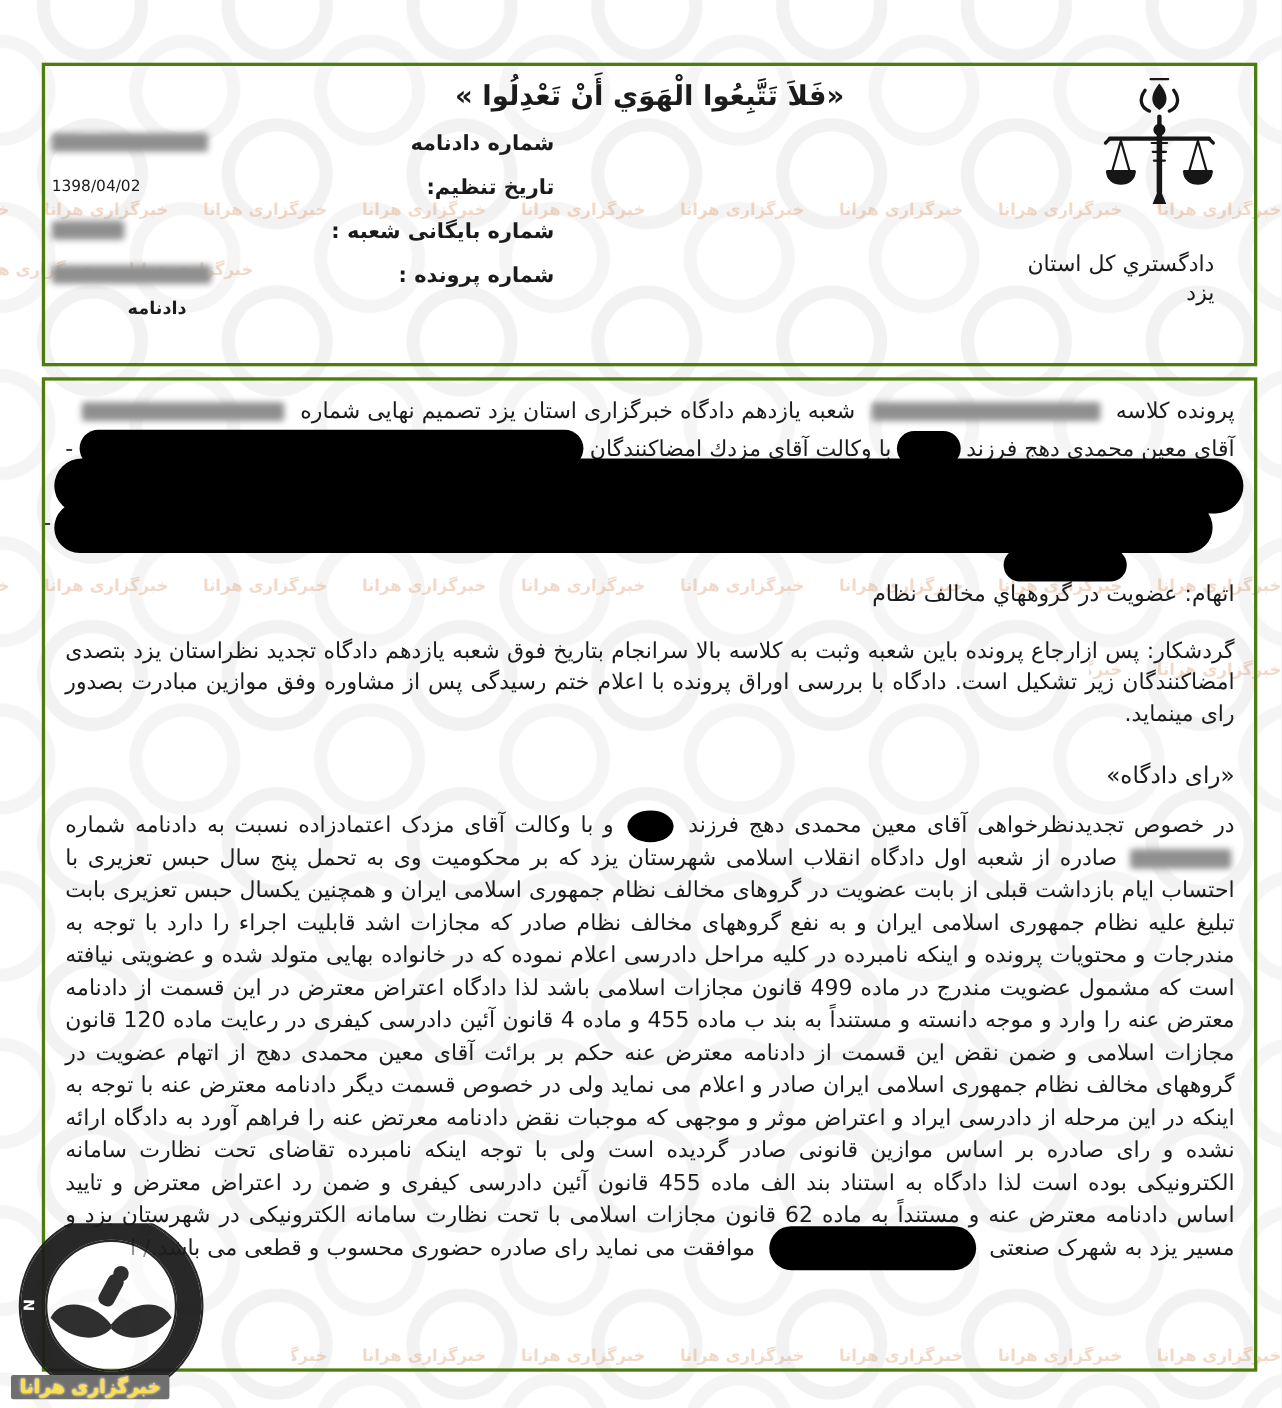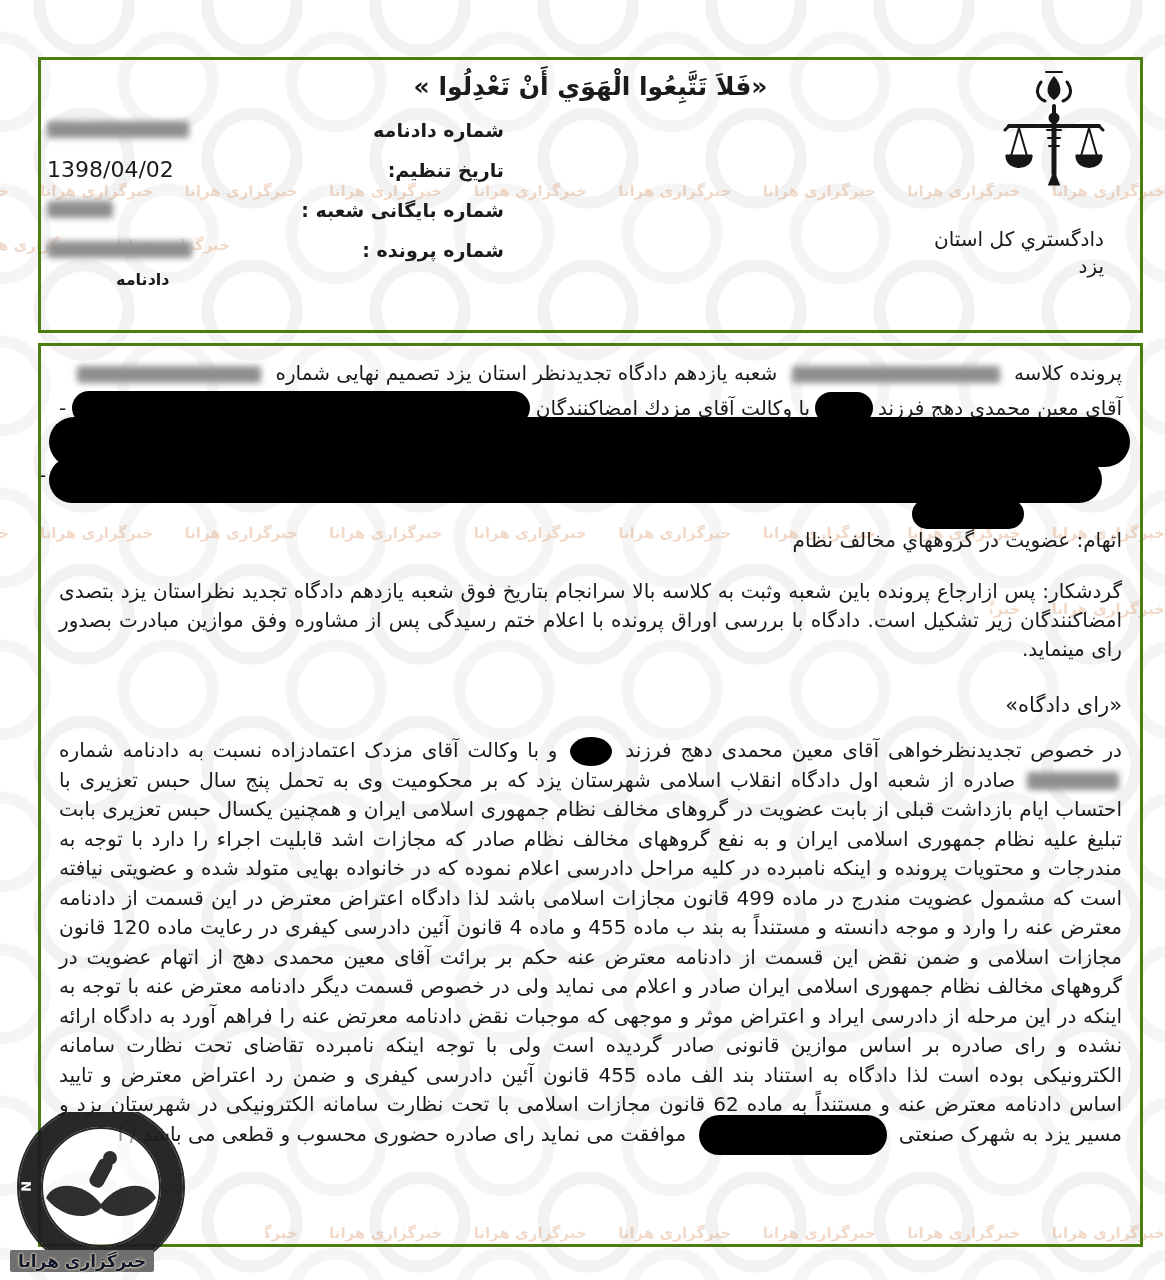--- a/index.html
+++ b/index.html
@@ -40,21 +40,21 @@
   .hbox{top:57px;height:276px;}
   .bbox{top:343px;height:904px;padding:12px 18px;overflow:hidden;}
 
   
   .verse{position:absolute;top:12px;left:0;right:0;text-align:center;
     font-size:25px;font-weight:bold;letter-spacing:1px;}
   .hfields{position:absolute;top:56px;right:636px;left:6px;}
   .hrow{display:flex;direction:rtl;justify-content:space-between;align-items:center;
     margin-bottom:13px;height:27px;}
   .hlabel{font-weight:bold;font-size:19px;white-space:nowrap;}
-  .hval{font-size:22px;direction:ltr;}
+  .hval{font-size:14px;direction:ltr;}
   .blur{display:inline-block;height:17px;background:#8f8f8f;border-radius:3px;
     filter:blur(3px);vertical-align:middle;}
   .branch-title{position:absolute;top:128px;right:160px;left:30px;text-align:center;
     font-size:23px;font-weight:bold;}
   .doc-title{position:absolute;top:210px;right:160px;left:75px;text-align:left;
     font-size:16px;font-weight:bold;}
   .emblem-svg{position:absolute;top:8px;right:28px;width:115px;height:150px;}
   .justice-name{position:absolute;top:166px;right:36px;width:185px;
     font-size:20px;line-height:27px;}
 
@@ -84,21 +84,21 @@
     vertical-align:middle;margin:-3px 4px;}
   .r-blur{display:inline-block;width:92px;height:18px;background:#8f8f8f;border-radius:3px;
     filter:blur(3px);vertical-align:middle;margin:0 3px;}
   .r-pill{display:inline-block;width:188px;height:40px;background:#000;border-radius:20px;
     vertical-align:middle;margin:-6px 6px;}
 
   
   .stamp{position:absolute;left:6px;top:1112px;z-index:5;opacity:.95;}
   .stamp-caption{
     position:absolute;left:10px;top:1250px;z-index:5;
-    background:#6f6f6f;color:#0f172a;font-weight:bold;font-size:17px;
+    background:#6f6f6f;color:#fde047;font-weight:bold;font-size:17px;
     padding:1px 8px;text-shadow:0 0 2px #ffffff,0 0 3px #ffd9a8;border-radius:2px;
   }
 </style>
 </head>
 <body>
 
 <div class="page">
 
   <div class="wm-textrow wm1">خبرگزاری هرانا&nbsp;&nbsp;&nbsp;&nbsp;&nbsp;&nbsp;خبرگزاری هرانا&nbsp;&nbsp;&nbsp;&nbsp;&nbsp;&nbsp;خبرگزاری هرانا&nbsp;&nbsp;&nbsp;&nbsp;&nbsp;&nbsp;خبرگزاری هرانا&nbsp;&nbsp;&nbsp;&nbsp;&nbsp;&nbsp;خبرگزاری هرانا&nbsp;&nbsp;&nbsp;&nbsp;&nbsp;&nbsp;خبرگزاری هرانا&nbsp;&nbsp;&nbsp;&nbsp;&nbsp;&nbsp;خبرگزاری هرانا&nbsp;&nbsp;&nbsp;&nbsp;&nbsp;&nbsp;خبرگزاری هرانا&nbsp;&nbsp;&nbsp;&nbsp;&nbsp;&nbsp;خبرگزاری هرانا&nbsp;&nbsp;&nbsp;&nbsp;&nbsp;&nbsp;خبرگزاری هرانا&nbsp;&nbsp;&nbsp;&nbsp;&nbsp;&nbsp;خبرگزاری هرانا&nbsp;&nbsp;&nbsp;&nbsp;&nbsp;&nbsp;خبرگزاری هرانا&nbsp;&nbsp;&nbsp;&nbsp;&nbsp;&nbsp;</div>
   <div class="wm-textrow wm2">خبرگزاری هرانا&nbsp;&nbsp;&nbsp;&nbsp;&nbsp;&nbsp;خبرگزاری هرانا&nbsp;&nbsp;&nbsp;&nbsp;&nbsp;&nbsp;خبرگزاری هرانا&nbsp;&nbsp;&nbsp;&nbsp;&nbsp;&nbsp;خبرگزاری هرانا&nbsp;&nbsp;&nbsp;&nbsp;&nbsp;&nbsp;خبرگزاری هرانا&nbsp;&nbsp;&nbsp;&nbsp;&nbsp;&nbsp;خبرگزاری هرانا&nbsp;&nbsp;&nbsp;&nbsp;&nbsp;&nbsp;خبرگزاری هرانا&nbsp;&nbsp;&nbsp;&nbsp;&nbsp;&nbsp;خبرگزاری هرانا&nbsp;&nbsp;&nbsp;&nbsp;&nbsp;&nbsp;خبرگزاری هرانا&nbsp;&nbsp;&nbsp;&nbsp;&nbsp;&nbsp;خبرگزاری هرانا&nbsp;&nbsp;&nbsp;&nbsp;&nbsp;&nbsp;خبرگزاری هرانا&nbsp;&nbsp;&nbsp;&nbsp;&nbsp;&nbsp;خبرگزاری هرانا&nbsp;&nbsp;&nbsp;&nbsp;&nbsp;&nbsp;</div>
@@ -161,21 +161,21 @@
       <div>دادگستري کل استان</div>
       <div>یزد</div>
     </div>
   </div>
 
   <div class="bbox">
 
     <p class="case-line">
       <span>پرونده کلاسه</span>
       <span class="blur" style="width:208px;margin:0 8px;"></span>
-      <span>شعبه یازدهم دادگاه تجدیدنظر استان یزد تصمیم نهایی شماره</span>
+      <span>شعبه یازدهم دادگاه خبرگزاری استان یزد تصمیم نهایی شماره</span>
       <span class="blur" style="width:184px;margin:0 8px;"></span>
     </p>
 
 
     <div class="appellant-line">
       <span class="txt">آقای معین محمدي دهج فرزند</span>
       <span class="r-smallblob"></span>
       <span class="txt">با وکالت آقای مزدك امضاکنندگان</span>
       <span class="r-linebar"></span>
       <span class="dash">-</span>

